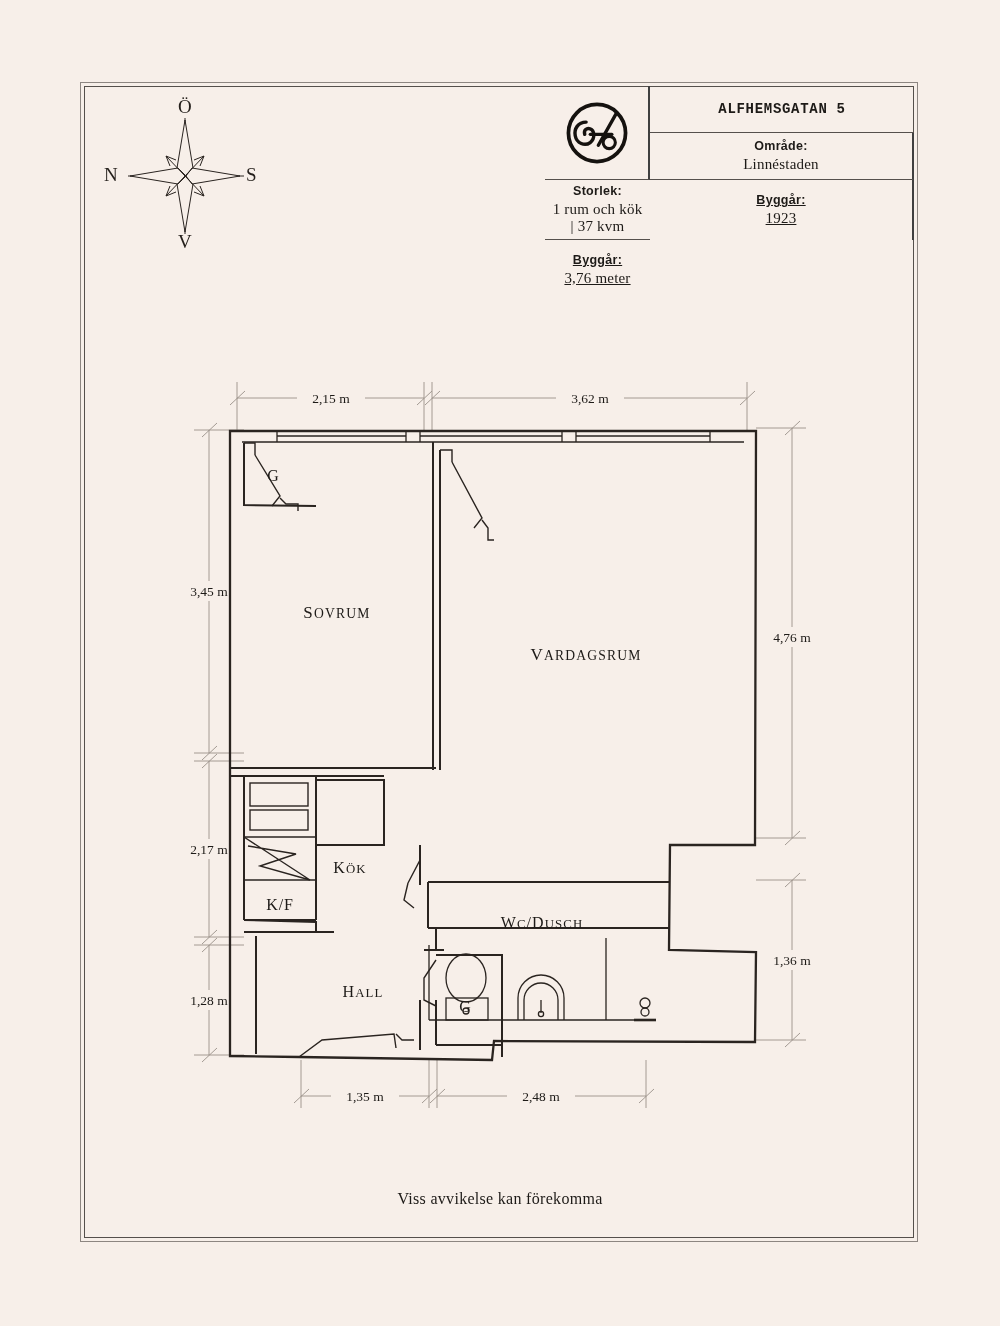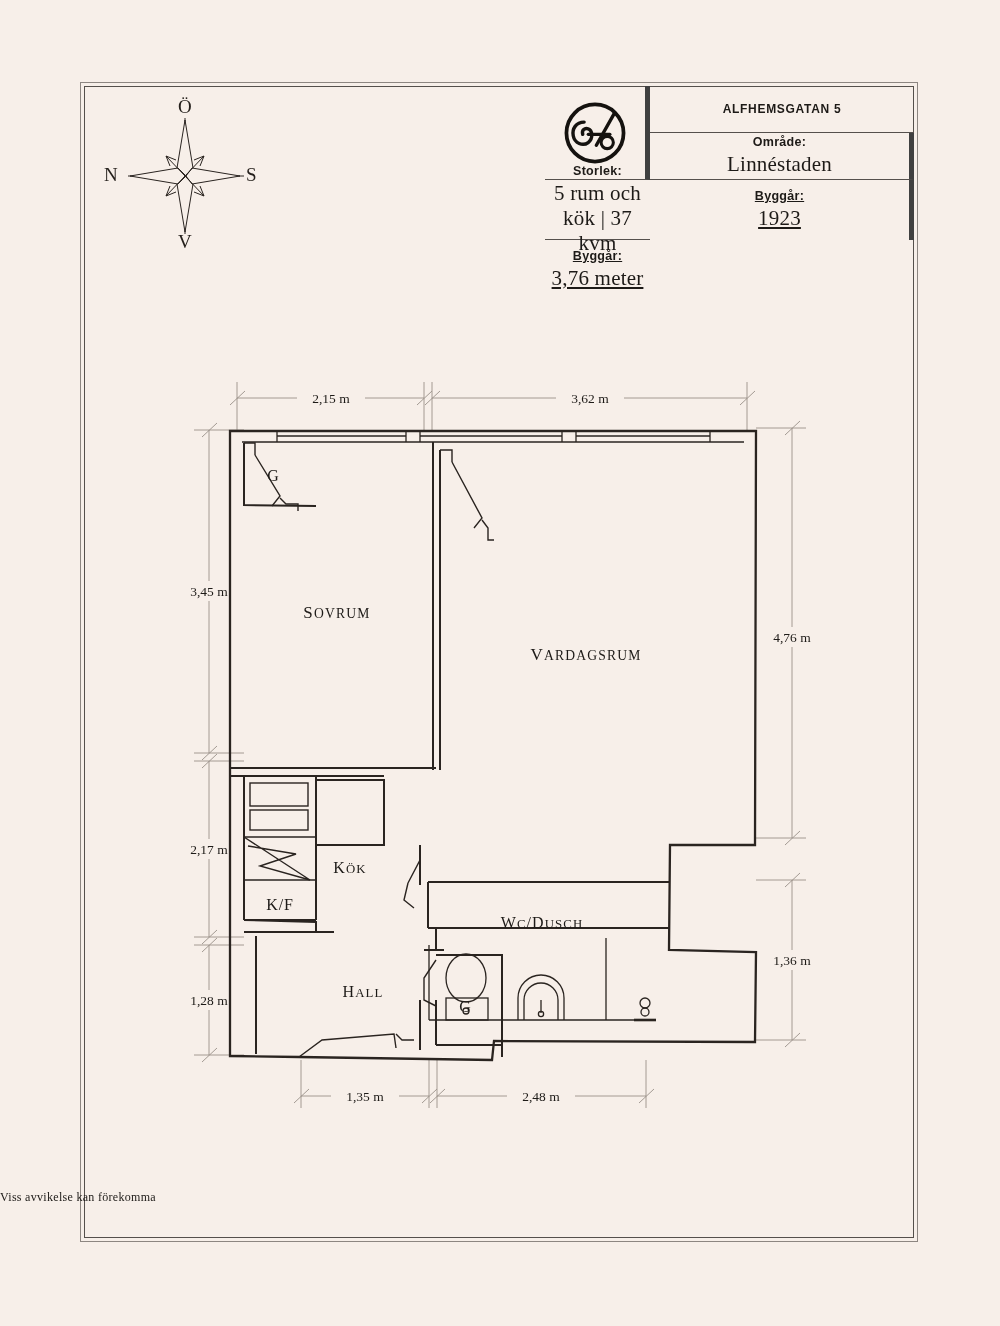--- a/index.html
+++ b/index.html
@@ -43,52 +43,52 @@
     box-sizing: border-box;
   }
   #titleblock .tb-grid {
     position: absolute;
     inset: 0;
     display: grid;
     grid-template-columns: 105px 1fr;
     grid-template-rows: 47px 47px 60px 60px;
   }
   .tb-cell {
-    border-right: 5px solid #404040;
+    border-right: 2px solid #404040;
     border-bottom: 1px solid #55504c;
     display: flex;
     flex-direction: column;
     align-items: center;
     justify-content: center;
     box-sizing: border-box;
     padding: 2px 6px;
     text-align: center;
   }
   .tb-cell.last-col { border-right: none; }
   .tb-cell.logo-cell {
     grid-row: 1 / span 2;
     grid-column: 1;
   }
   .tb-cell.nb { border-bottom: none; text-decoration: underline; }
   .tb-head {
-    font-family: Liberation Sans, sans-serif;
+    font-family: Liberation Mono, monospace;
     font-weight: bold;
-    font-size: 12px;
+    font-size: 14px;
     letter-spacing: 0.7px;
   }
   .tb-label {
     font-family: "Liberation Sans", sans-serif;
     font-weight: bold;
     font-size: 12.5px;
     letter-spacing: 0.3px;
     margin-bottom: 3px;
   }
   .tb-value {
     font-family: "Liberation Serif", serif;
-    font-size: 21px;
+    font-size: 15px;
     letter-spacing: 0.2px;
   }
   
   .logo-mark { width: 68px; height: 68px; display:block; }
   
   #compass { position: absolute; left: 108px; top: 98px; width: 155px; height: 155px; }
   .compass-letter {
     position: absolute;
     font-family: "Liberation Serif", serif;
     font-size: 19px;
@@ -106,23 +106,23 @@
     fill: #1d1a17;
   }
   .roomlabel {
     font-family: "Liberation Serif", serif;
     fill: #1d1a17;
   }
   #footer-note {
     position: absolute;
     left: 0; right: 0;
     top: 1190px;
-    text-align: left;
-    font-family: "Liberation Serif", serif;
-    font-size: 12px;
+    text-align: center;
+    font-family: "Liberation Serif", serif;
+    font-size: 16px;
     letter-spacing: 0.3px;
   }
 </style>
 </head>
 <body>
 
 <div id="page">
 
   <div id="frame-outer"></div>
   <div id="frame-inner"></div>
@@ -162,21 +162,21 @@
       <div class="tb-cell last-col">
         <span class="tb-head">ALFHEMSGATAN 5</span>
       </div>
 
       <div class="tb-cell">
         <span class="tb-label">Område:</span>
         <span class="tb-value">Linnéstaden</span>
       </div>
       <div class="tb-cell last-col">
         <span class="tb-label">Storlek:</span>
-        <span class="tb-value">5 rum och kök | 37 kvm</span>
+        <span class="tb-value">1 rum och kök | 37 kvm</span>
       </div>
 
       <div class="tb-cell nb">
         <span class="tb-label">Byggår:</span>
         <span class="tb-value">1923</span>
       </div>
       <div class="tb-cell last-col nb">
         <span class="tb-label">Byggår:</span>
         <span class="tb-value">3,76 meter</span>
       </div>

